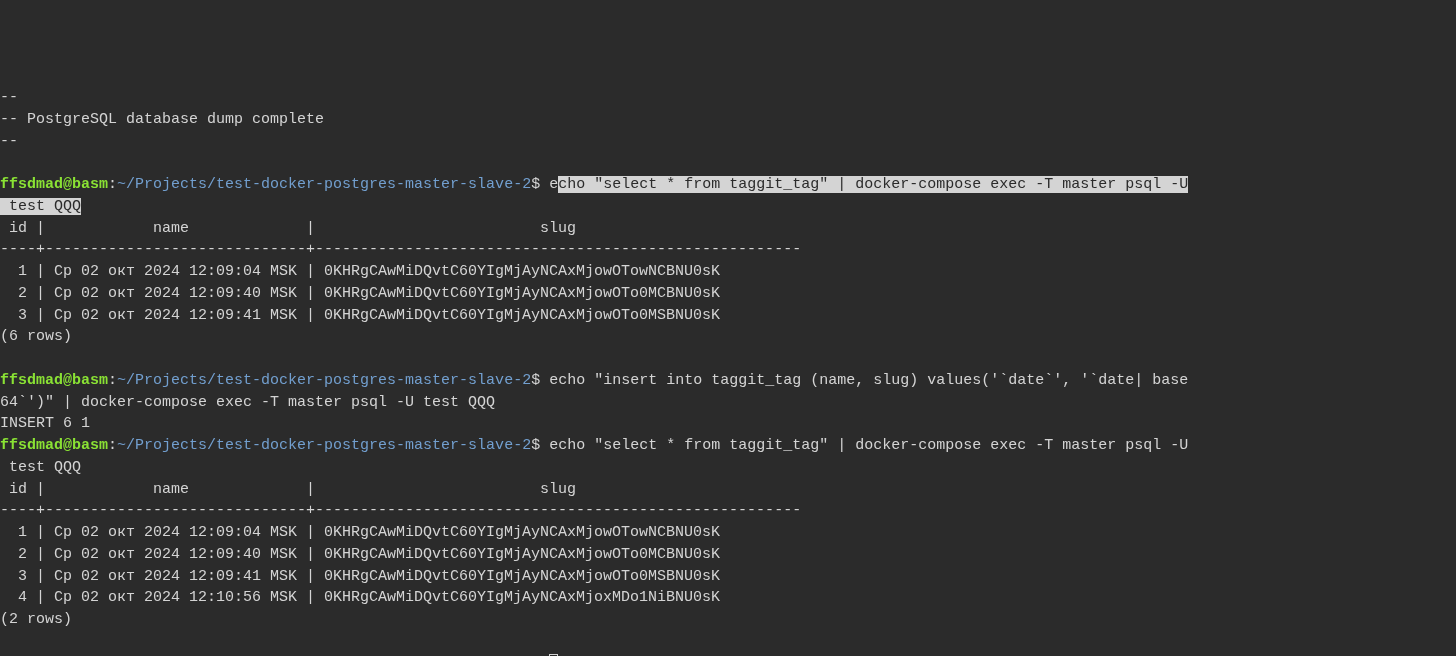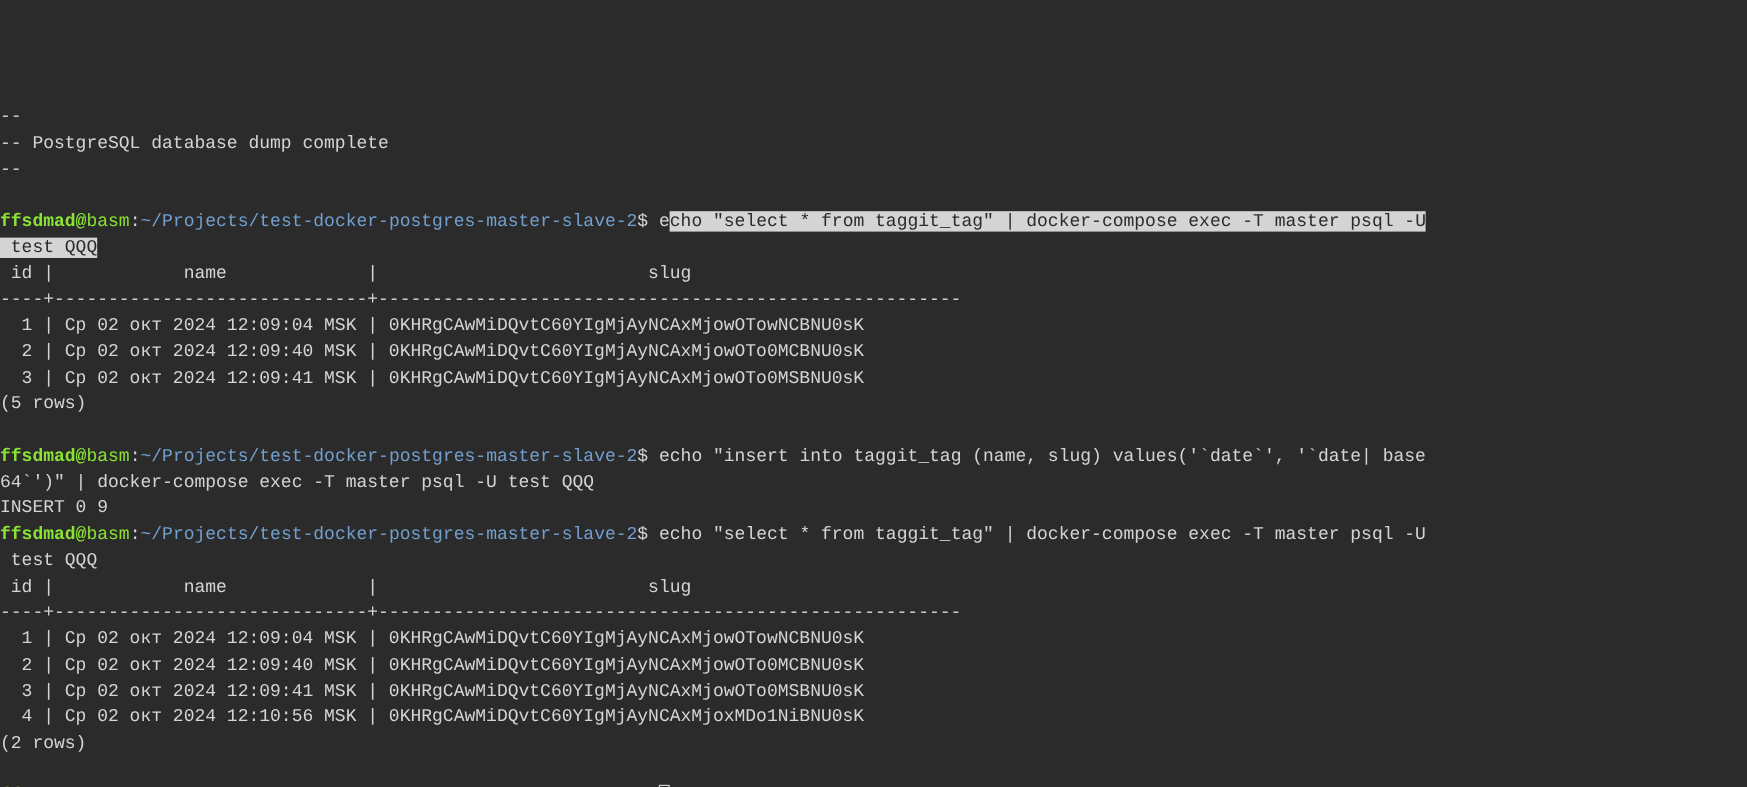--- a/index.html
+++ b/index.html
@@ -25,21 +25,21 @@
     .user {
       color: #8ae234;
       font-weight: bold;
     }
     .at {
       color: #8ae234;
       font-weight: bold;
     }
     .host {
       color: #8ae234;
-      font-weight: normal;
+      font-weight: bold;
     }
     .colon {
       color: #d4d4d4;
     }
     .path {
       color: #729fcf;
       font-weight: normal;
     }
     .dollar {
       color: #d4d4d4;
@@ -69,25 +69,25 @@
 <span class="output">-- PostgreSQL database dump complete</span>
 <span class="output">--</span>
 
 <span class="user">ffsdmad</span><span class="at">@</span><span class="host">basm</span><span class="colon">:</span><span class="path">~/Projects/test-docker-postgres-master-slave-2</span><span class="dollar">$</span><span class="output"> e</span><span class="highlight">cho "select * from taggit_tag" | docker-compose exec -T master psql -U</span>
 <span class="highlight"> test QQQ</span>
 <span class="output"> id |            name             |                         slug</span>
 <span class="output">----+-----------------------------+------------------------------------------------------</span>
 <span class="output">  1 | Ср 02 окт 2024 12:09:04 MSK | 0KHRgCAwMiDQvtC60YIgMjAyNCAxMjowOTowNCBNU0sK</span>
 <span class="output">  2 | Ср 02 окт 2024 12:09:40 MSK | 0KHRgCAwMiDQvtC60YIgMjAyNCAxMjowOTo0MCBNU0sK</span>
 <span class="output">  3 | Ср 02 окт 2024 12:09:41 MSK | 0KHRgCAwMiDQvtC60YIgMjAyNCAxMjowOTo0MSBNU0sK</span>
-<span class="output">(5 rows)</span>
+<span class="output">(6 rows)</span>
 
 <span class="user">ffsdmad</span><span class="at">@</span><span class="host">basm</span><span class="colon">:</span><span class="path">~/Projects/test-docker-postgres-master-slave-2</span><span class="dollar">$</span><span class="output"> echo "insert into taggit_tag (name, slug) values('`date`', '`date| base</span>
 <span class="output">64`')" | docker-compose exec -T master psql -U test QQQ</span>
-<span class="output">INSERT 0 9</span>
+<span class="output">INSERT 6 1</span>
 <span class="user">ffsdmad</span><span class="at">@</span><span class="host">basm</span><span class="colon">:</span><span class="path">~/Projects/test-docker-postgres-master-slave-2</span><span class="dollar">$</span><span class="output"> echo "select * from taggit_tag" | docker-compose exec -T master psql -U</span>
 <span class="output"> test QQQ</span>
 <span class="output"> id |            name             |                         slug</span>
 <span class="output">----+-----------------------------+------------------------------------------------------</span>
 <span class="output">  1 | Ср 02 окт 2024 12:09:04 MSK | 0KHRgCAwMiDQvtC60YIgMjAyNCAxMjowOTowNCBNU0sK</span>
 <span class="output">  2 | Ср 02 окт 2024 12:09:40 MSK | 0KHRgCAwMiDQvtC60YIgMjAyNCAxMjowOTo0MCBNU0sK</span>
 <span class="output">  3 | Ср 02 окт 2024 12:09:41 MSK | 0KHRgCAwMiDQvtC60YIgMjAyNCAxMjowOTo0MSBNU0sK</span>
 <span class="output">  4 | Ср 02 окт 2024 12:10:56 MSK | 0KHRgCAwMiDQvtC60YIgMjAyNCAxMjoxMDo1NiBNU0sK</span>
 <span class="output">(2 rows)</span>
 

